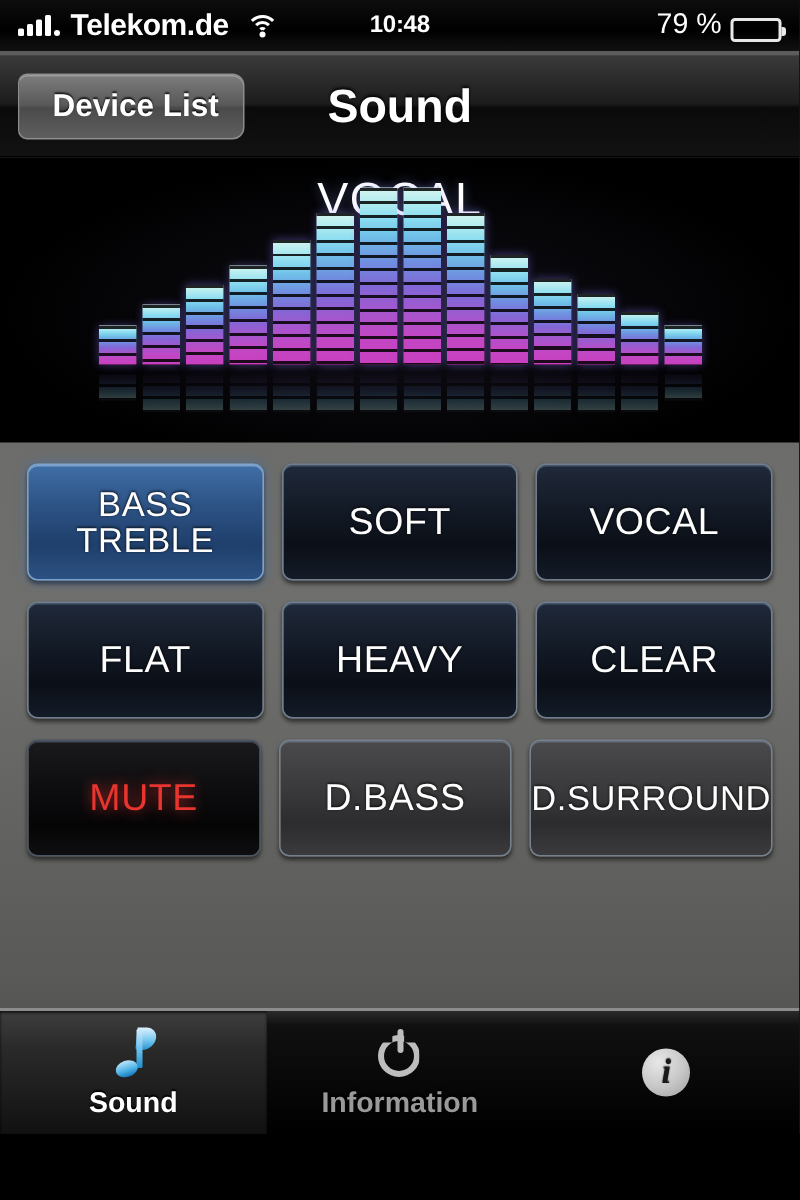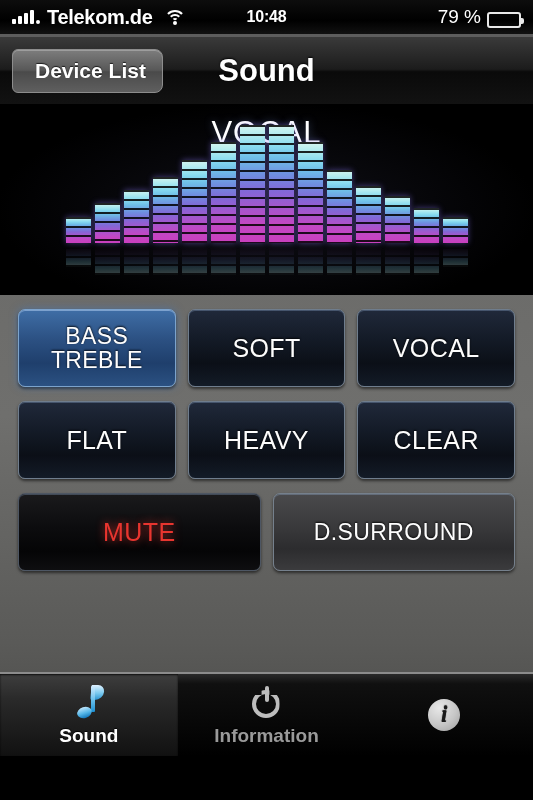--- a/index.html
+++ b/index.html
@@ -455,20 +455,23 @@
           <span>HEAVY</span>
         </div>
         <div class="btn">
           <span>CLEAR</span>
         </div>
       </div>
       <div class="row">
         <div class="btn dark mute-text">
           <span>MUTE</span>
         </div>
+        <div class="btn gray">
+          <span>D.BASS</span>
+        </div>
         <div class="btn gray small">
           <span>D.SURROUND</span>
         </div>
       </div>
     </div>
 
 
   <div class="tabbar" id="tabbar">
       <div class="tab selected">
         <div class="tab-icon">

